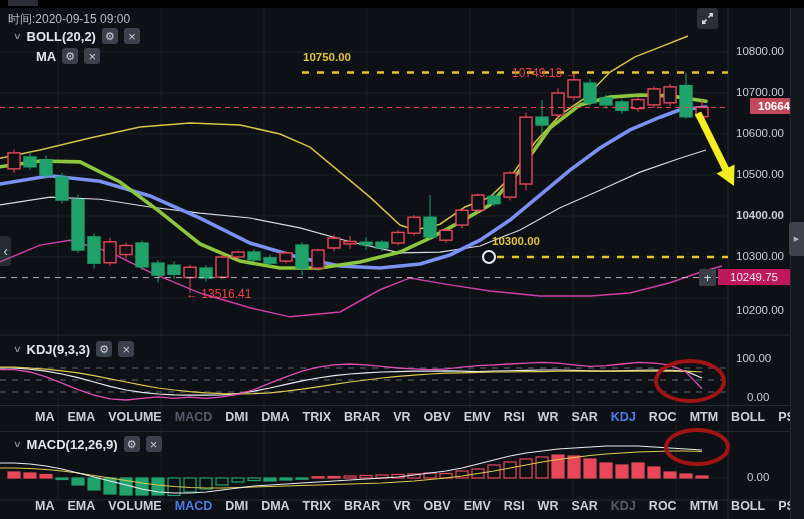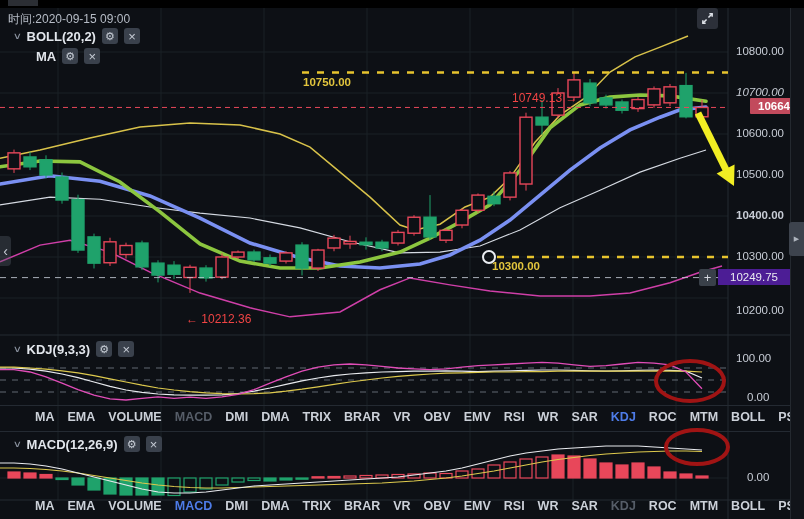--- a/index.html
+++ b/index.html
@@ -17,22 +17,22 @@
   .icon-btn.xbtn{font-size:13px;}
   .expand-btn{left:697px;top:8px;width:21px;height:21px;background:rgba(94,102,116,.38);border-radius:3px;
               display:flex;align-items:center;justify-content:center;cursor:pointer;}
   .tabs{display:flex;gap:13px;font-size:12.5px;font-weight:bold;color:#ccd1d9;align-items:center;}
   .tab{cursor:pointer;white-space:nowrap;}
   .tab.active{color:#4e7ce8;}
   .tab.disabled{color:#565d68;}
   .axis-label{position:absolute;left:736px;font-size:11.5px;color:#c7ccd5;z-index:3;}
   .axis-label.redbox{left:742px;width:64px;background:#c24a5c;color:#fff;text-align:center;
                      padding:2px 0;font-weight:bold;border-radius:1px;margin-left:8px;}
-  .axis-label.darkbox{left:718px;width:72px;background:#4c1d95;color:#e9ebef;text-align:center;padding:2px 0;}
-  .anno{position:absolute;z-index:2;font-size:11.5px;font-weight:bold;margin-top:25px;}
+  .axis-label.darkbox{left:718px;width:72px;background:#be185d;color:#e9ebef;text-align:center;padding:2px 0;}
+  .anno{position:absolute;z-index:2;font-size:11.5px;font-weight:bold;}
   .anno.gold{color:#e2c53d;}
   .anno.grey{color:#ef4444;font-weight:normal;font-size:12px;}
   .plus-btn{left:699px;top:269px;width:17px;height:17px;background:#394049;color:#d3d7de;
             display:flex;align-items:center;justify-content:center;font-size:13px;border-radius:2px;cursor:pointer;}
   .right-strip{left:790px;top:0;width:14px;height:519px;background:#111419;border-left:1px solid #24292f;}
   .panel-handle{left:789px;top:222px;width:15px;height:34px;background:#3d434d;border-radius:3px 0 0 3px;
                 display:flex;align-items:center;justify-content:center;color:#aeb4bd;font-size:7px;cursor:pointer;}
   .left-handle{left:0;top:236px;width:11px;height:30px;background:rgba(90,98,110,.35);border-radius:0 4px 4px 0;
                display:flex;align-items:center;justify-content:center;color:#c6ccd5;font-size:14px;cursor:pointer;}
 </style>
@@ -243,21 +243,21 @@
           <path d="M12 2L8 6"></path>
           <path d="M5 12H2V9"></path>
           <path d="M2 12l4-4"></path>
       </g>
     </svg>
   </div>
 
   <div class="anno gold" style="left:303px;top:51px;">10750.00</div>
   <div class="anno grey" style="left:512px;top:66px;z-index:2;">10749.13 →</div>
   <div class="anno gold" style="left:492px;top:235px;">10300.00</div>
-  <div class="anno grey" style="left:186px;top:287px;">← 10212.36</div>
+  <div class="anno grey" style="left:186px;top:287px;">← 13516.41</div>
 
   <div class="chrome legend-row" style="left:14px;top:341px;">
     <span class="chev">∨</span>
     <span>KDJ(9,3,3)</span>
     <span class="icon-btn">⚙</span>
     <span class="icon-btn xbtn">×</span>
   </div>
 
   <div class="chrome legend-row" style="left:14px;top:436px;">
     <span class="chev">∨</span>
@@ -304,21 +304,21 @@
       <span class="tab">SAR</span>
       <span class="tab disabled">KDJ</span>
       <span class="tab">ROC</span>
       <span class="tab">MTM</span>
       <span class="tab">BOLL</span>
       <span class="tab">PSY</span>
     </div>
 
   <div id="axis-labels">
       <div class="axis-label" style="top: 45px;">10800.00</div>
-      <div class="axis-label" style="top: 86px; font-style: italic;">10700.00</div>
+      <div class="axis-label" style="top: 86px;">10700.00</div>
       <div class="axis-label redbox" style="top: 98.4525px;">10664.75</div>
       <div class="axis-label" style="top: 127px;">10600.00</div>
       <div class="axis-label" style="top: 168px;">10500.00</div>
       <div class="axis-label" style="top: 209px; font-weight: bold;">10400.00</div>
       <div class="axis-label" style="top: 250px;">10300.00</div>
       <div class="axis-label darkbox" style="top: 268.602px;">10249.75</div>
       <div class="axis-label" style="top: 304px;">10200.00</div>
     </div>
   <div id="sub-axis-labels">
       <div class="axis-label" style="top: 352px;">100.00</div>

